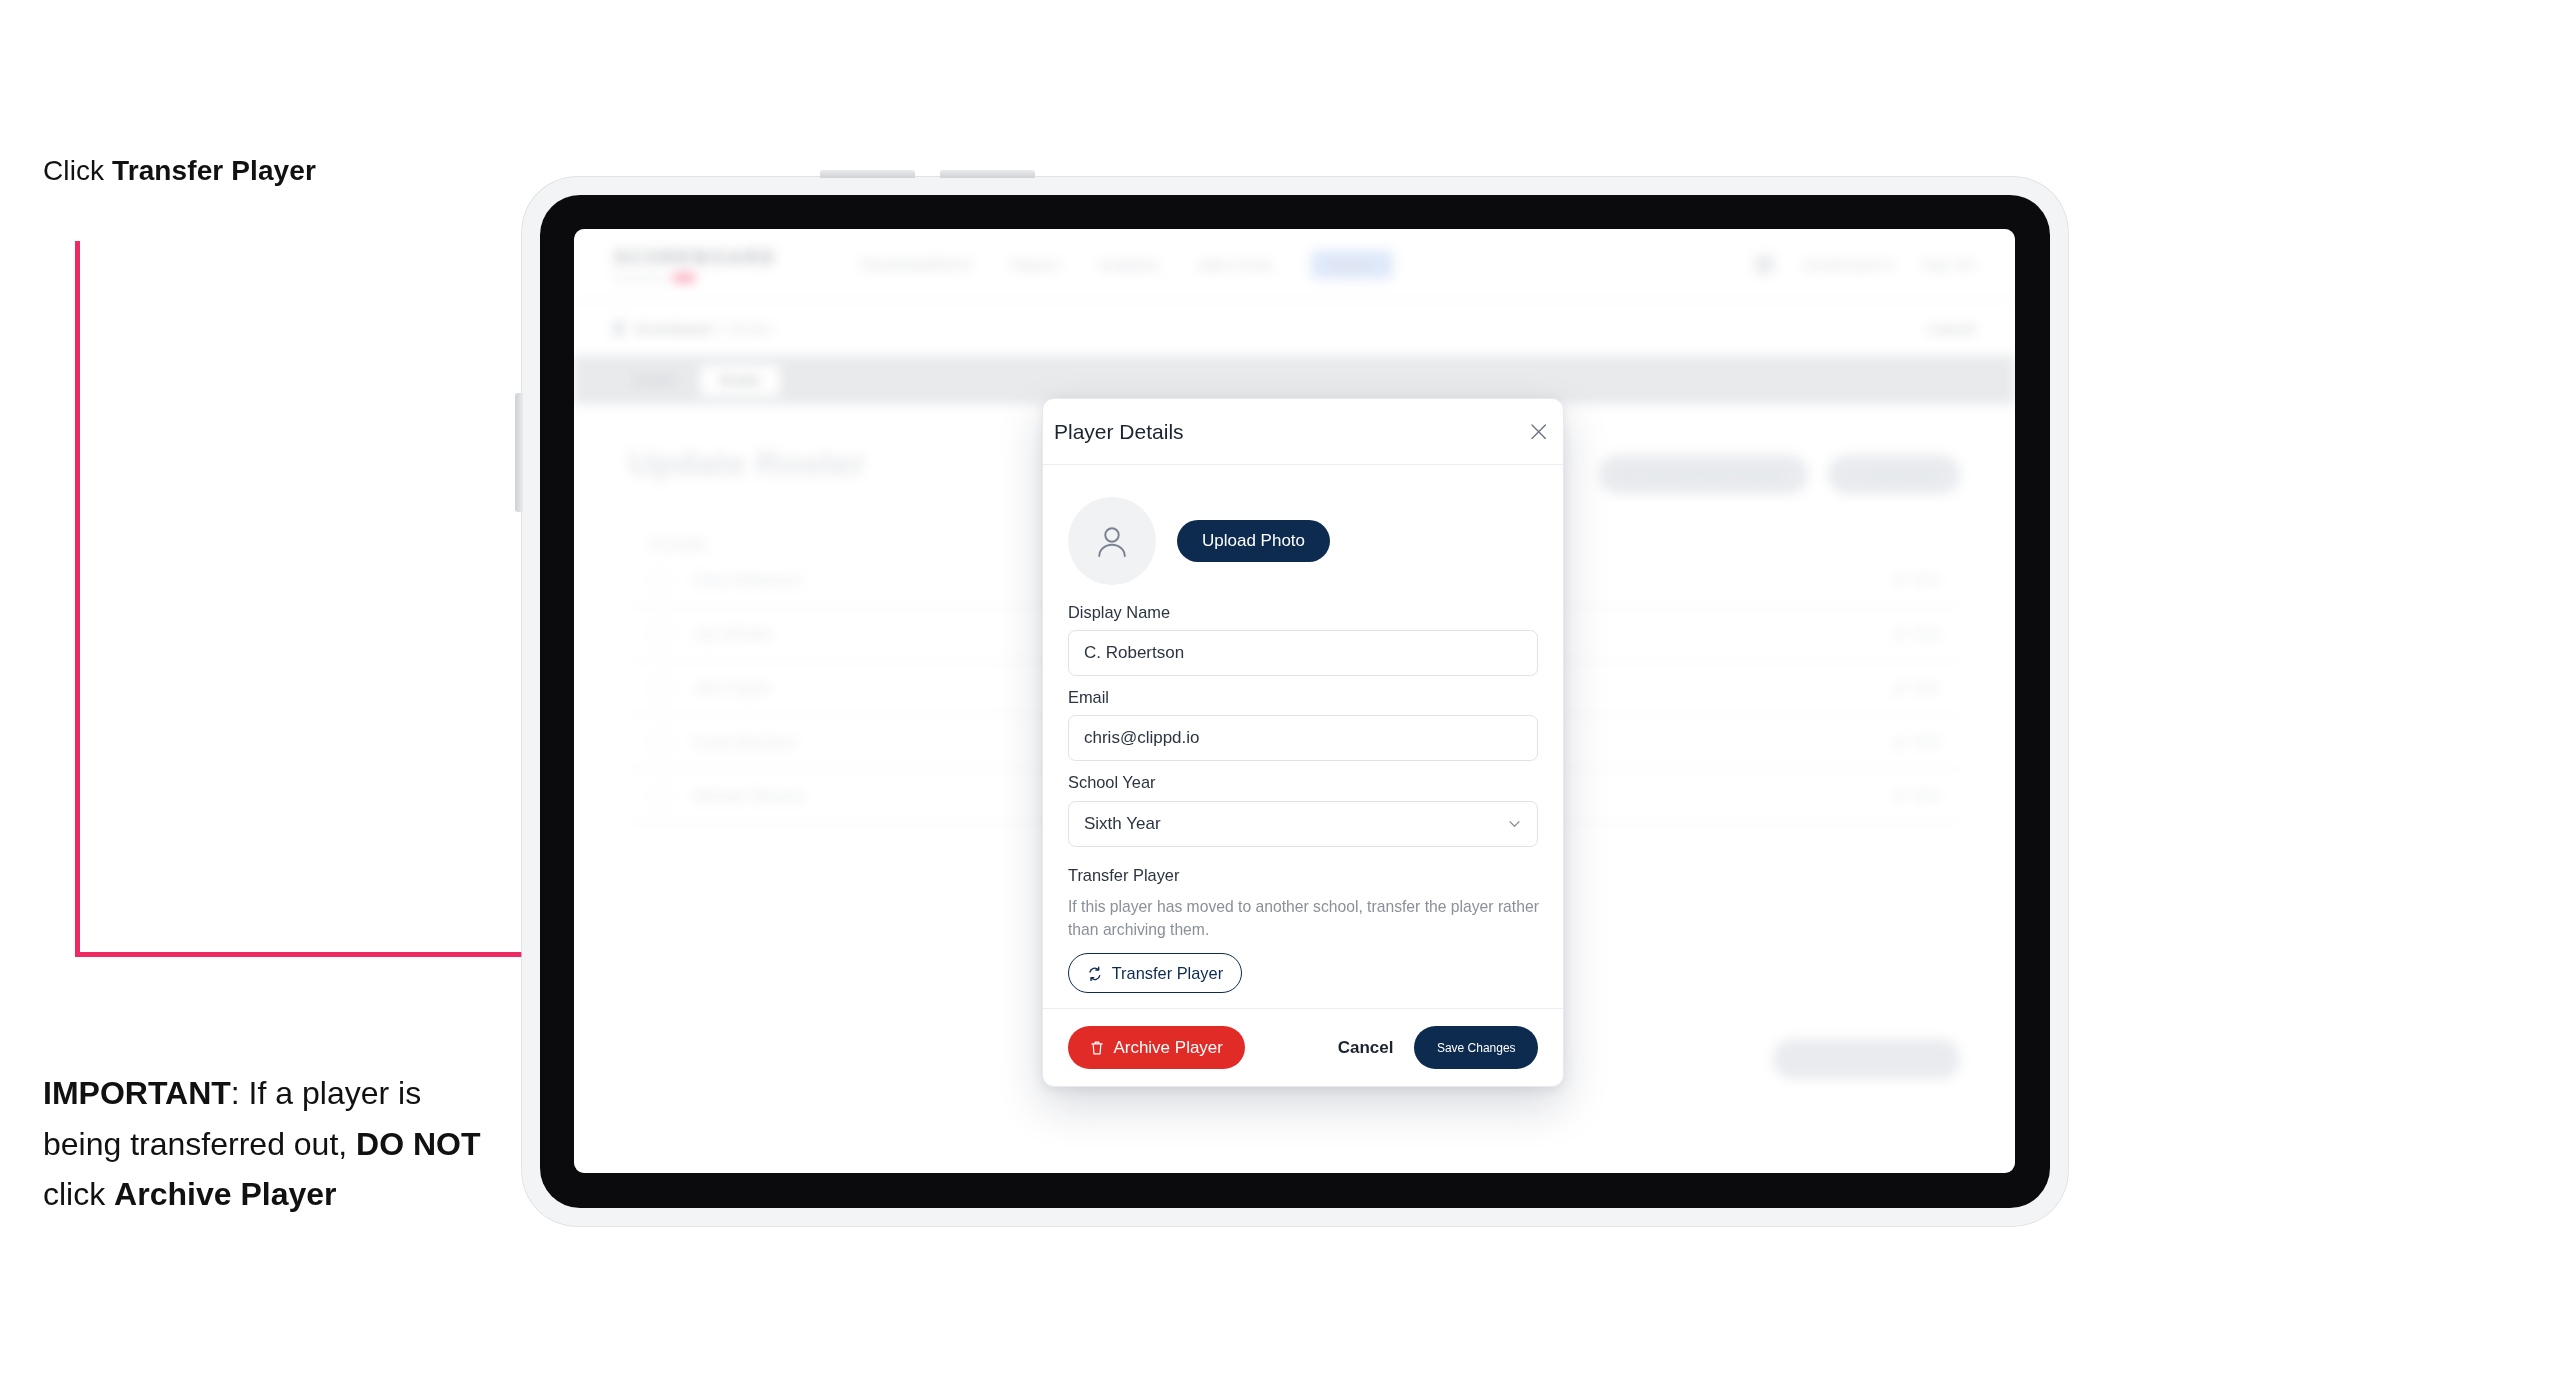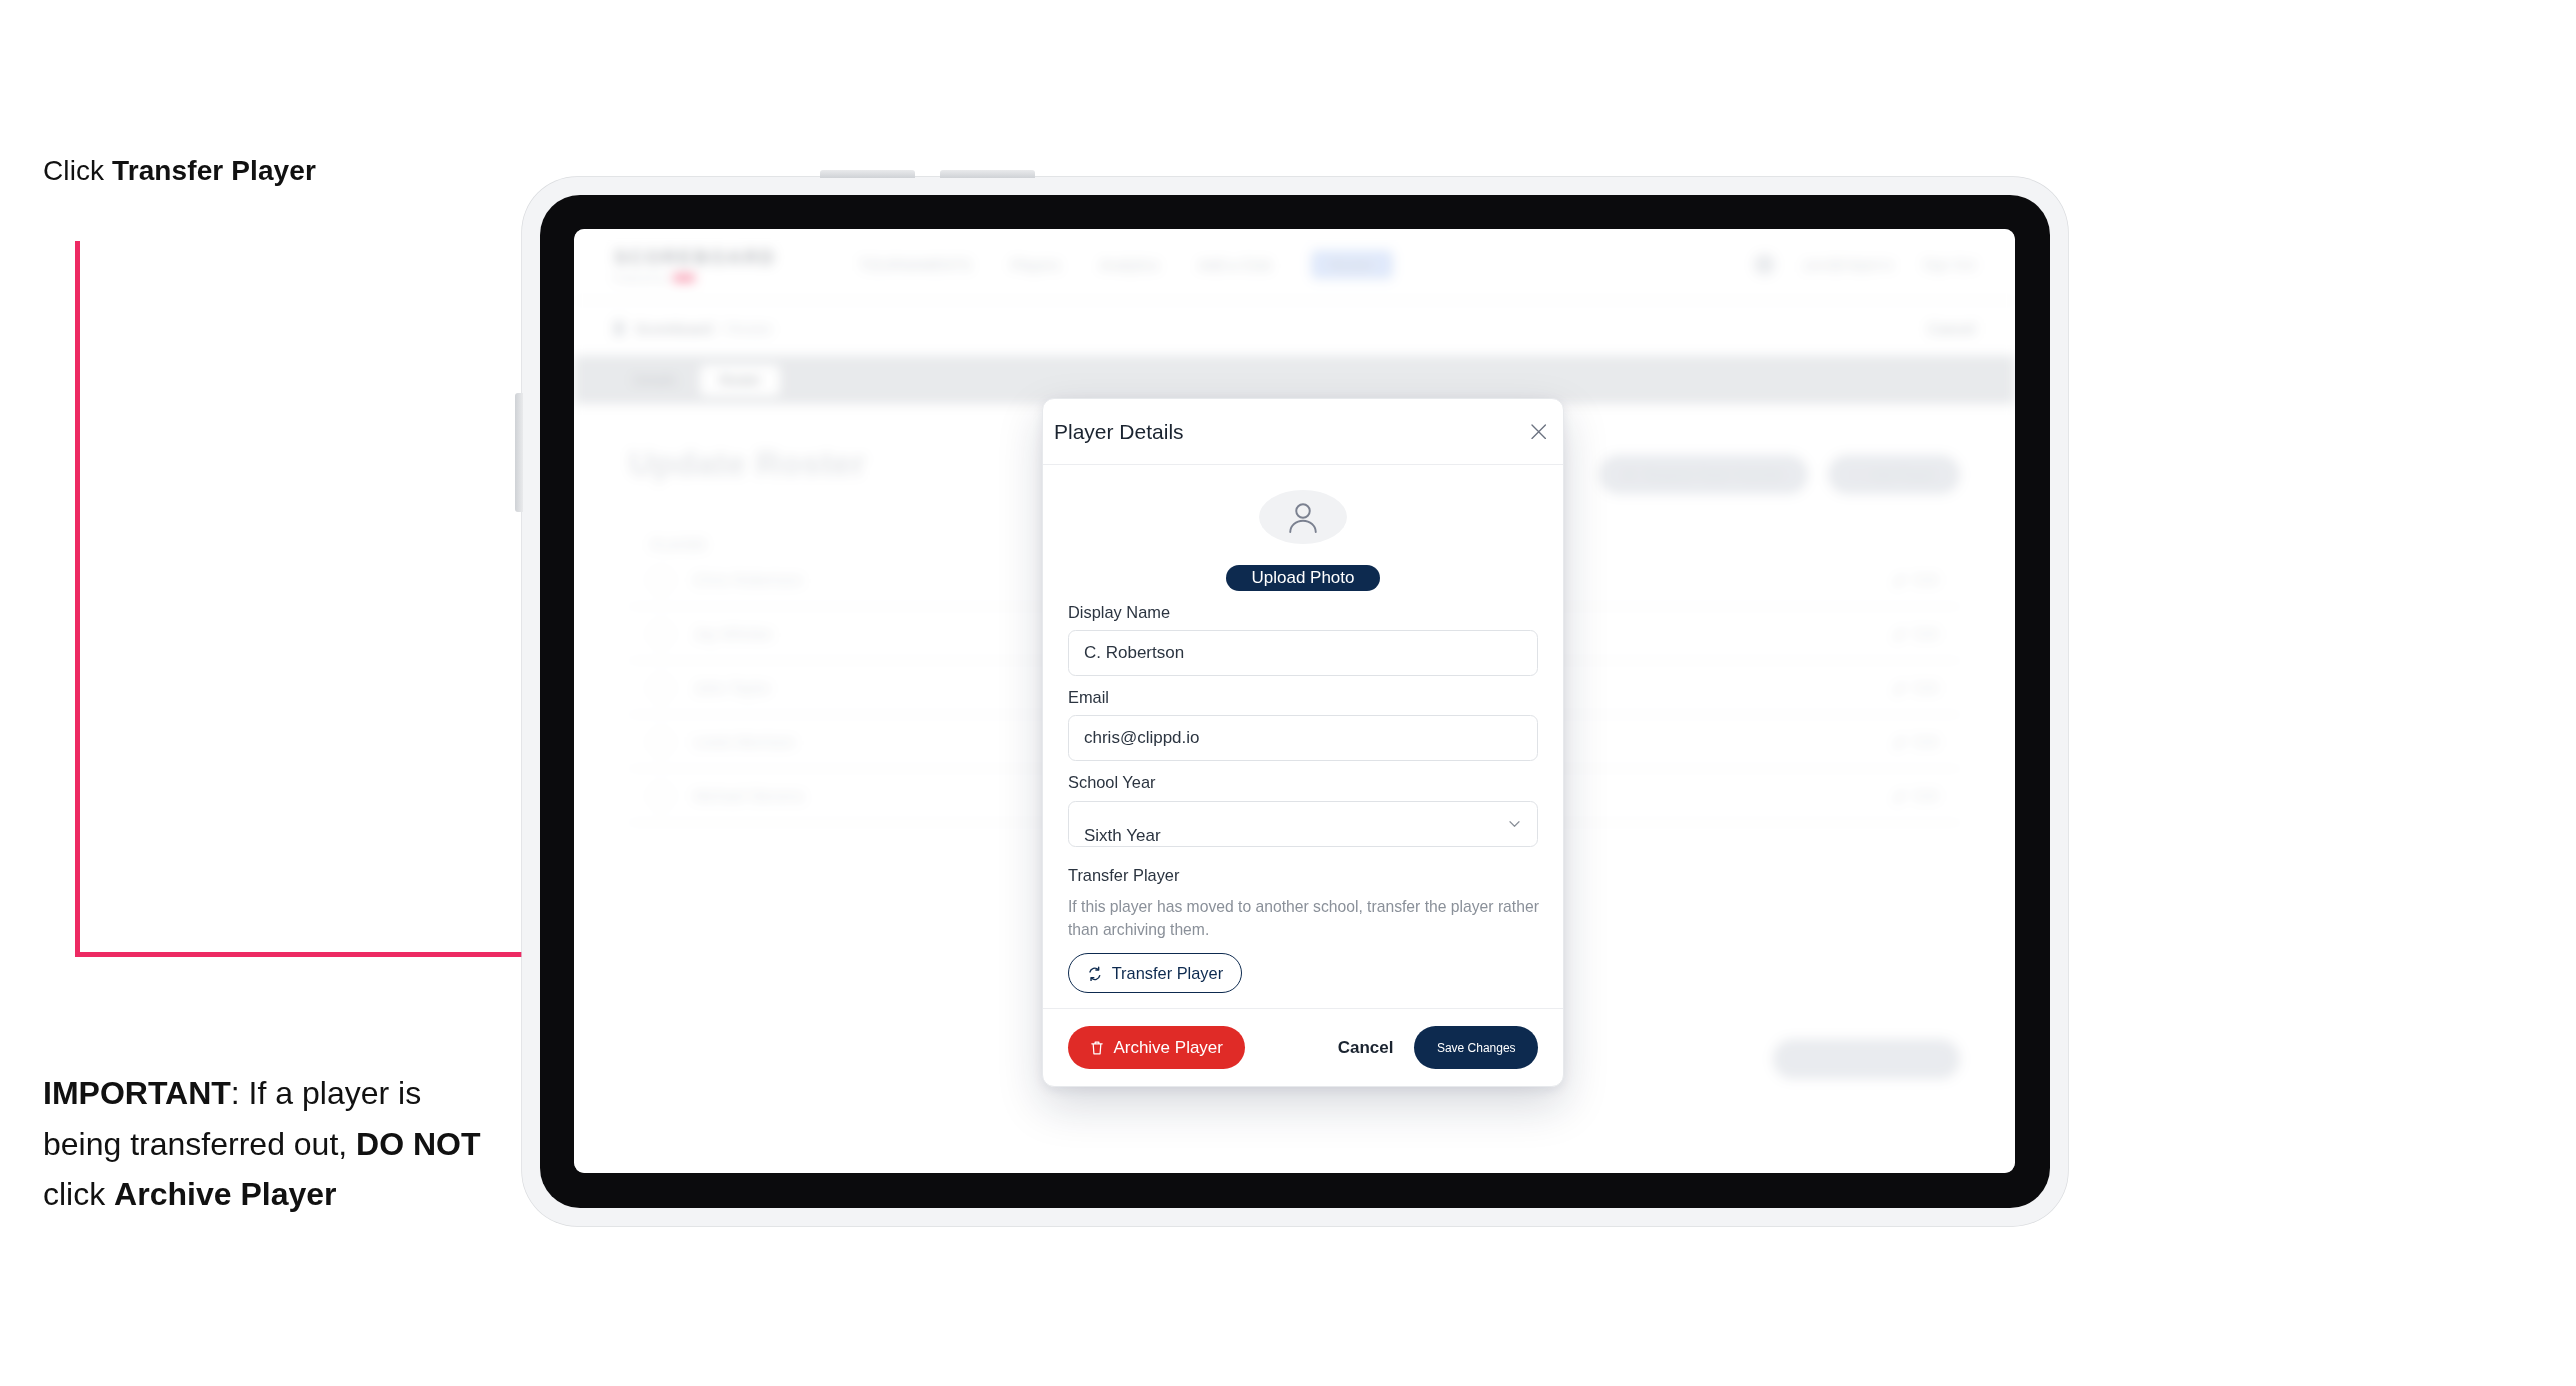--- a/index.html
+++ b/index.html
@@ -165,41 +165,41 @@
   .m-head {
     height: 66px; display:flex; align-items:center; padding: 0 11px;
     border-bottom: 0.7px solid #ecedf0; flex: none;
   }
   .m-title { font-size: 21px; color: #1b2430; }
   .m-close {
     margin-left: auto; width: 27px; height: 27px; cursor: pointer;
     display:flex; align-items:center; justify-content:center;
   }
   .m-body { padding: 25px 25px 15px 25px; flex: 1 1 auto; }
-  .photo-row { display:flex; align-items:center; gap: 21px; height: 101px; flex-direction: column; }
+  .photo-row { display:flex; align-items:center; gap: 21px; height: 101px; }
   .avatar {
     width: 88px; height: 88px; border-radius: 50%; background: #f1f2f4;
     display:flex; align-items:center; justify-content:center;
   }
   .btn-upload {
     background: #0d2a4f; color: #ffffff; border: none;
     border-radius: 745px; height: 42px; padding: 0 25px;
     font-size: 17px; font-family: inherit; cursor: pointer;
   }
   .field { margin-top: 12px; }
   .f-label { font-size: 16.4px; color: #2b3440; margin-bottom: 8.2px; display:block;}
   .f-input {
     width: 100%; height: 46px; border: 0.7px solid #dfe2e6; border-radius: 7.5px;
     background: #fff; padding: 0 15px; font-size: 17px; color: #2b3440;
     font-family: inherit;
   }
   .f-select {
     position: relative; width: 100%; height: 46px;
     border: 0.7px solid #dfe2e6; border-radius: 7.5px;
-    display:flex; align-items:flex-end; padding: 0 15px;
+    display:flex; align-items:center; padding: 0 15px;
     font-size: 17px; color: #2b3440; cursor: pointer;
   }
   .f-select .chev { position:absolute; right: 15px; top: 50%; transform: translateY(-50%); }
   .transfer { margin-top: 19.4px; }
   .t-title { font-size: 16.4px; color: #2b3440; }
   .t-desc { font-size: 15.7px; color: #8a9099; line-height: 1.48; margin-top: 10px; width: 477px;}
   .btn-transfer {
     margin-top: 12px; display:inline-flex; align-items:center; gap: 9px;
     height: 40px; padding: 0 18px; border-radius: 745px;
     border: 1.5px solid #0d2a4f; background: #fff; color: #0d2a4f;

